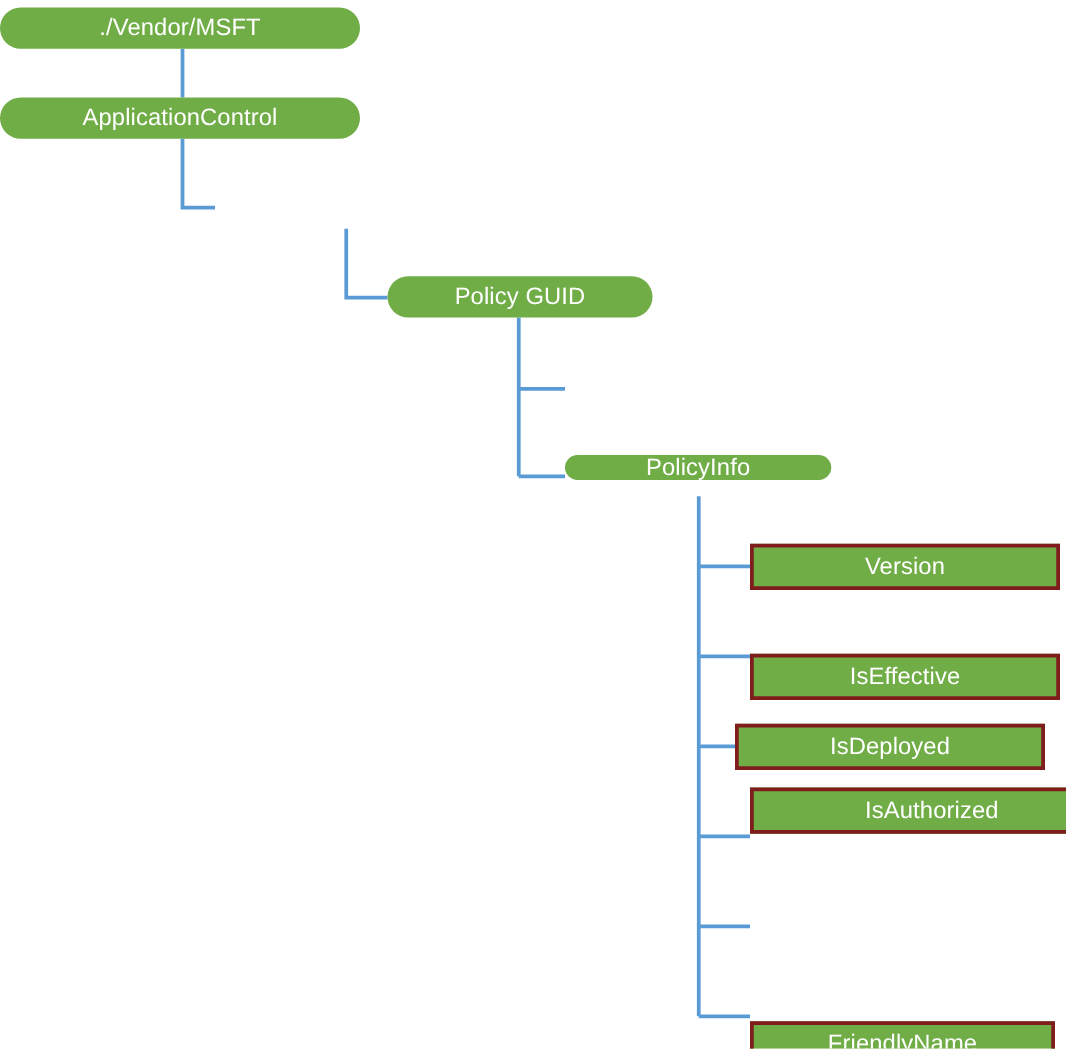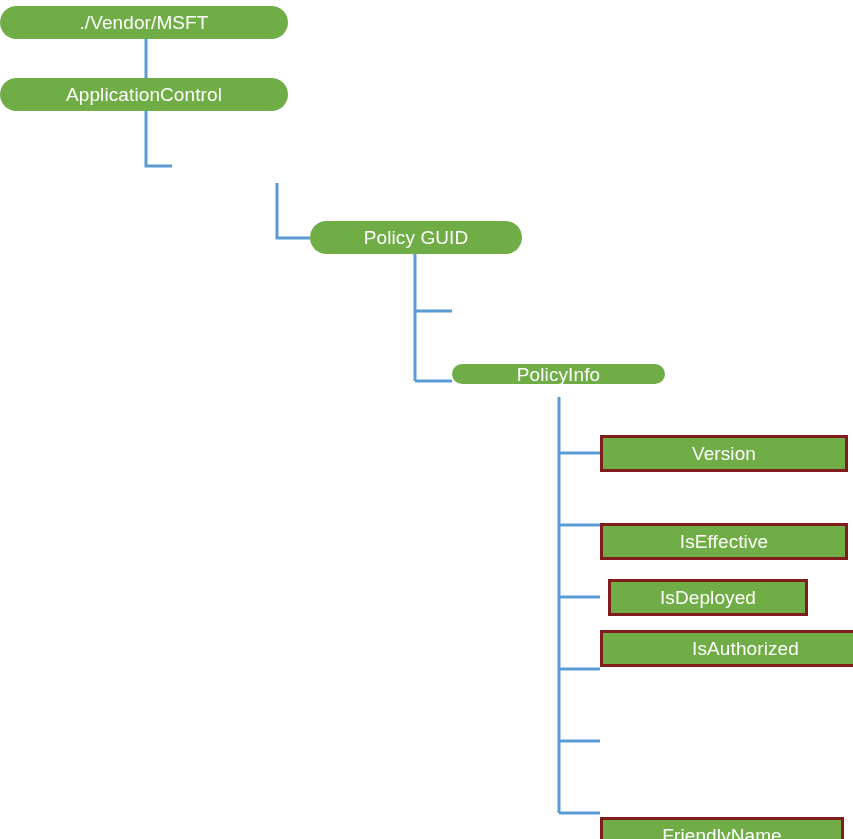--- a/index.html
+++ b/index.html
@@ -48,21 +48,21 @@
   
   #n-vendor      { left: 0px;   top: 6px;   width: 288px; height: 33px; }
   #n-appcontrol  { left: 0px;   top: 78px;  width: 288px; height: 33px; }
   #n-policies    { left: 172px; top: 150px; width: 212px; height: 33px; }
   #n-policyguid  { left: 310px; top: 221px; width: 212px; height: 33px; }
   #n-policy      { left: 452px; top: 294px; width: 213px; height: 33px; }
   #n-policyinfo  { left: 452px; top: 364px; width: 213px; height: 20px; }
   
   #n-version       { left: 600px; top: 435px; width: 248px; height: 37px; }
   #n-iseffective   { left: 600px; top: 507px; width: 248px; height: 37px; margin-top: 16px; }
-  #n-isdeployed    { left: 608px; top: 579px; width: 200px; height: 37px; }
+  #n-isdeployed    { left: 588px; top: 579px; width: 248px; height: 37px; }
   #n-isauthorized  { left: 600px; top: 630px; width: 291px; height: 37px; text-align: right; }
   #n-status        { left: 600px; top: 723px; width: 248px; height: 37px; }
   #n-friendlyname  { left: 600px; top: 817px; width: 244px; height: 37px; }
 </style>
 </head>
 <body>
 
 <div id="diagram">
 
   <svg id="connectors" viewBox="0 0 853 839" width="853" height="839" xmlns="http://www.w3.org/2000/svg">

